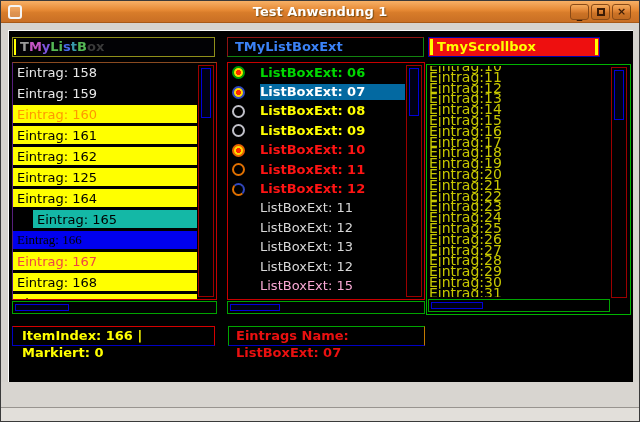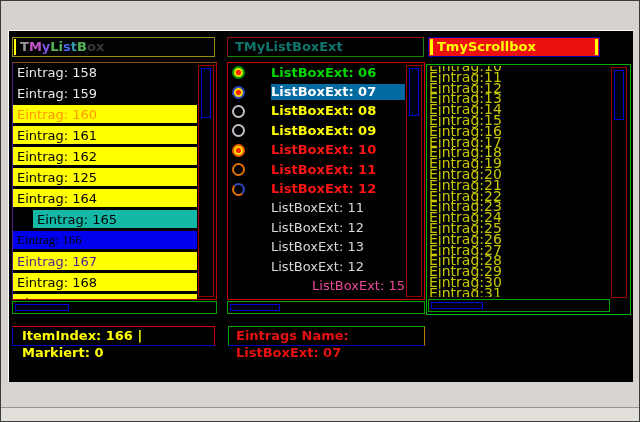--- a/index.html
+++ b/index.html
@@ -35,21 +35,21 @@
 
   
   .edit-left{left:11px;top:36px;width:203px;height:20px;background:#020205;
     border:1px solid #8f8f1a;}
   .caret-bar{left:1px;top:1px;bottom:1px;width:2px;background:#ffff00;}
   .edit-left .letters{position:absolute;left:7px;top:1px;font-size:13px;
     font-weight:bold;line-height:16px;white-space:pre;}
   .header-mid{left:226px;top:36px;width:197px;height:20px;background:#000;
     border-top:1px solid #8f1212;border-left:1px solid #8f1212;
     border-bottom:1px solid #12830f;border-right:1px solid #12830f;
-    color:#0f766e;font-size:13px;font-weight:bold;line-height:17px;padding-left:7px;}
+    color:#3b82f6;font-size:13px;font-weight:bold;line-height:17px;padding-left:7px;}
   .header-right{left:427px;top:36px;width:172px;height:20px;background:#ee0f0f;
     border:1px solid #0000a8;color:#ffff00;font-size:13px;font-weight:bold;
     line-height:17px;padding-left:8px;}
   .ybar-l{left:1px;top:1px;bottom:1px;width:3px;background:#ffff00;}
   .ybar-r{right:1px;top:1px;bottom:1px;width:3px;background:#ffff00;}
 
   
   .list-left{left:11px;top:61px;width:205px;height:238px;background:#000;
     border-top:1px solid #8a4a20;border-left:1px solid #571f7d;
     border-right:1px solid #c40000;border-bottom:1px solid #c40000;overflow:hidden;}
@@ -77,39 +77,46 @@
     color:#ea1010;font-size:13px;font-weight:bold;line-height:17px;padding-left:7px;}
 
   
   .list-mid{left:226px;top:61px;width:198px;height:238px;background:#000;
     border:1px solid #c80000;overflow:hidden;}
   .mrow{width:177px;height:19.4px;display:flex;align-items:center;}
   .radio{flex:none;width:13px;height:13px;margin-left:4px;border-radius:50%;
     border:2px solid #888;background:#000;}
   .radio.on{background:radial-gradient(circle,#ff2800 0 2.5px,#ffd800 2.5px 4.6px,#000 4.6px);}
   .radio.none{visibility:hidden;}
-  .mtext{margin-left:26px;font-size:13px;line-height:16px;white-space:pre;flex:1;}
+  .mtext{margin-left:15px;font-size:13px;line-height:16px;white-space:pre;flex:1;}
   .ml-vscroll{right:2px;top:2px;height:232px;}
   .hscroll-mid{left:226px;top:300px;width:198px;}
   .hscroll-mid .hthumb{width:50px;}
 
   
   .sb-right{left:425px;top:63px;width:205px;height:251px;background:#000;
     border:1px solid #00b400;}
   .sb-items-clip{position:absolute;left:2px;top:1px;right:20px;bottom:17px;overflow:hidden;}
   .sb-items{margin-top:-5px;font-size:14px;line-height:10.8px;white-space:pre;}
   .sb-vscroll{right:3px;top:2px;height:231px;}
   .sb-hscroll{left:1px;bottom:2px;width:182px;}
   .sb-hscroll .hthumb{width:52px;}
 </style>
 </head>
 <body>
 
 <div id="win">
 
+  <div class="abs titlebar">
+    <div class="abs win-icon"></div>
+    <div class="title-text">Test Anwendung 1</div>
+    <div class="abs tb-btn btn-min"><span>_</span></div>
+    <div class="abs tb-btn btn-max"><span class="max-glyph"></span></div>
+    <div class="abs tb-btn btn-close"><span>×</span></div>
+  </div>
 
   <div class="abs black-panel"></div>
 
   <div class="abs edit-left">
     <div class="abs caret-bar"></div>
     <div class="letters" id="edit-letters"><span style="color: rgb(154, 154, 154);">T</span><span style="color: rgb(196, 85, 196);">M</span><span style="color: rgb(126, 85, 224);">y</span><span style="color: rgb(85, 184, 85);">L</span><span style="color: rgb(85, 184, 85);">i</span><span style="color: rgb(72, 104, 232);">s</span><span style="color: rgb(56, 152, 168);">t</span><span style="color: rgb(85, 184, 85);">B</span><span style="color: rgb(58, 58, 58);">o</span><span style="color: rgb(58, 58, 58);">x</span></div>
   </div>
 
   <div class="abs header-mid">TMyListBoxExt</div>
 
@@ -142,21 +149,21 @@
         <div class="lrow">
           <div class="lband" style="background: rgb(255, 255, 0); color: rgb(0, 0, 0);">Eintrag: 164</div>
         </div>
         <div class="lrow">
           <div class="lband" style="background: #14b8a6; color: rgb(0, 0, 0); margin-left: 20px;">Eintrag: 165</div>
         </div>
         <div class="lrow">
           <div class="lband" style="background: rgb(0, 0, 238); color: rgb(0, 0, 0); font-family: Liberation Serif, serif;">Eintrag: 166</div>
         </div>
         <div class="lrow">
-          <div class="lband" style="background: rgb(255, 255, 0); color: #4c1d95;">Eintrag: 167</div>
+          <div class="lband" style="background: rgb(255, 255, 0); color: #ef4444;">Eintrag: 167</div>
         </div>
         <div class="lrow">
           <div class="lband" style="background: rgb(255, 255, 0); color: rgb(0, 0, 0);">Eintrag: 168</div>
         </div>
         <div class="lrow">
           <div class="lband" style="background: rgb(255, 255, 0); color: rgb(0, 0, 0);">Eintrag: 169</div>
         </div>
       </div>
     <div class="abs vtrack ll-vscroll">
       <div class="vthumb" style="height:50px"></div>
@@ -208,21 +215,21 @@
         <div class="mrow">
           <span class="radio none"></span>
           <span class="mtext" style="color: rgb(216, 216, 216); font-weight: normal;">ListBoxExt: 13</span>
         </div>
         <div class="mrow">
           <span class="radio none"></span>
           <span class="mtext" style="color: rgb(216, 216, 216); font-weight: normal;">ListBoxExt: 12</span>
         </div>
         <div class="mrow">
           <span class="radio none"></span>
-          <span class="mtext" style="color: #ec4899; font-weight: normal; text-align: right;">ListBoxExt: 15</span>
+          <span class="mtext" style="color: #f9a8d4; font-weight: normal;">ListBoxExt: 15</span>
         </div>
       </div>
     <div class="abs vtrack ml-vscroll">
       <div class="vthumb" style="height:48px"></div>
     </div>
   </div>
   <div class="abs htrack hscroll-mid">
     <div class="hthumb"></div>
   </div>
   <div class="abs label-mid">Eintrags Name: ListBoxExt: 07</div>

